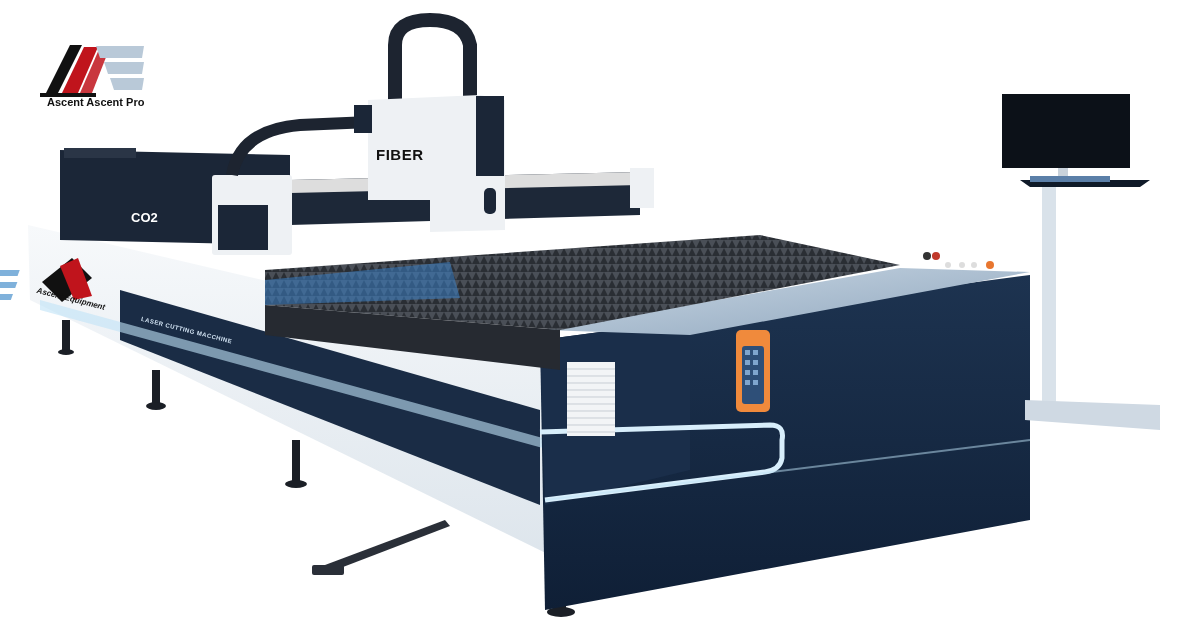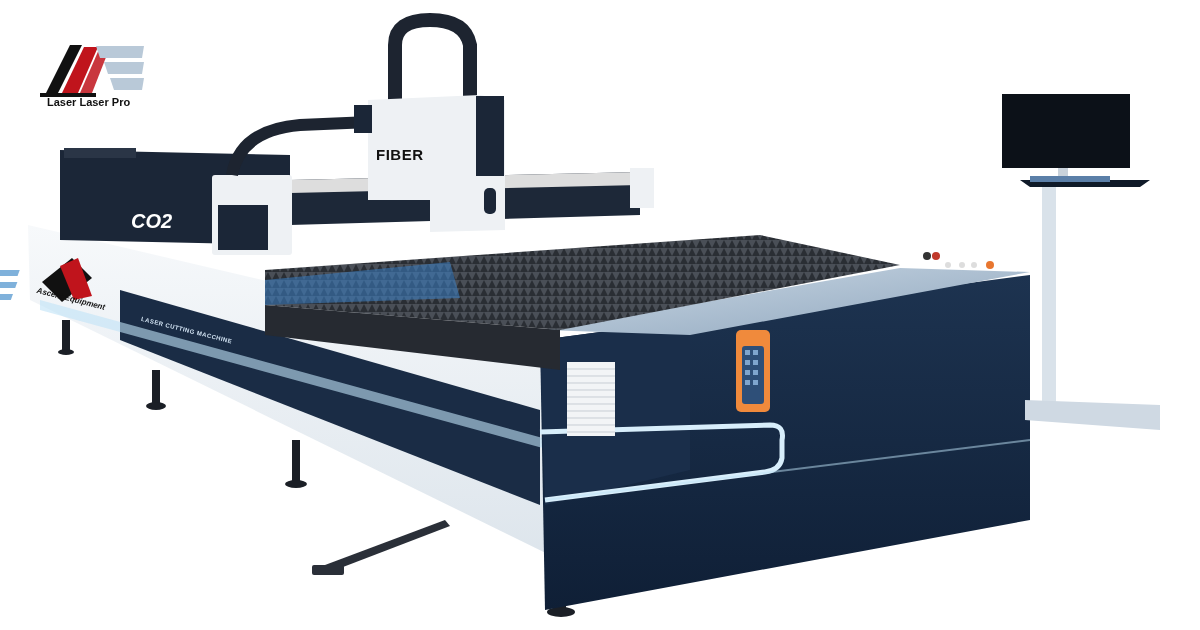--- a/index.html
+++ b/index.html
@@ -1,20 +1,20 @@
 <!DOCTYPE html>
 <html><head>
 <meta charset="utf-8">
 <style>
   html,body{margin:0;padding:0;background:#ffffff;}
   body{width:1200px;height:630px;position:relative;overflow:hidden;font-family:"Liberation Sans",sans-serif;}
   .abs{position:absolute;}
   .logo-caption{font-weight:bold;font-size:11px;color:#111;white-space:nowrap;}
   .label-big{font-weight:bold;color:#111;font-size:15px;letter-spacing:0.5px;}
-  .label-co2{font-weight:bold;color:#fff;font-size:20px;font-style:italic;}
+  .label-co2{font-weight:bold;color:#fff;font-size:13px;}
   .plate-text{color:#cfe0f0;font-size:6px;font-weight:bold;letter-spacing:0.5px;transform:rotate(14deg);transform-origin:left top;white-space:nowrap;}
   .brand-text{font-weight:bold;font-style:italic;color:#111;font-size:8px;transform:rotate(14deg);transform-origin:left top;white-space:nowrap;}
 </style>
 </head>
 <body>
 
 <svg class="abs" style="left:0;top:0" width="1200" height="630" viewBox="0 0 1200 630">
   <defs>
     <linearGradient id="navy" x1="0" y1="0" x2="0" y2="1">
       <stop offset="0" stop-color="#1d3350"></stop>
@@ -152,17 +152,17 @@
     <polygon points="46,93 70,45 82,45 58,93" fill="#111"></polygon>
     <polygon points="62,93 84,47 98,47 78,93" fill="#c0141c"></polygon>
     <polygon points="80,93 100,47 110,47 92,93" fill="#c0141c" opacity="0.85"></polygon>
     <polygon points="96,46 144,46 142,58 100,58" fill="#b9c9d8"></polygon>
     <polygon points="104,62 144,62 142,74 108,74" fill="#b9c9d8"></polygon>
     <polygon points="110,78 144,78 142,90 114,90" fill="#b9c9d8"></polygon>
     <polygon points="40,93 96,93 96,97 40,97" fill="#111"></polygon>
   </g>
 </svg>
 
-<div class="abs logo-caption" style="left:47px;top:96px">Laser Laser Pro</div>
+<div class="abs logo-caption" style="left:47px;top:96px">Ascent Ascent Pro</div>
 <div class="abs label-big" style="left:376px;top:146px">FIBER</div>
 <div class="abs label-co2" style="left:131px;top:210px">CO2</div>
 <div class="abs brand-text" style="left:38px;top:286px">Ascent Equipment</div>
 <div class="abs plate-text" style="left:142px;top:316px">LASER CUTTING MACCHINE</div>
 
 </body></html>

